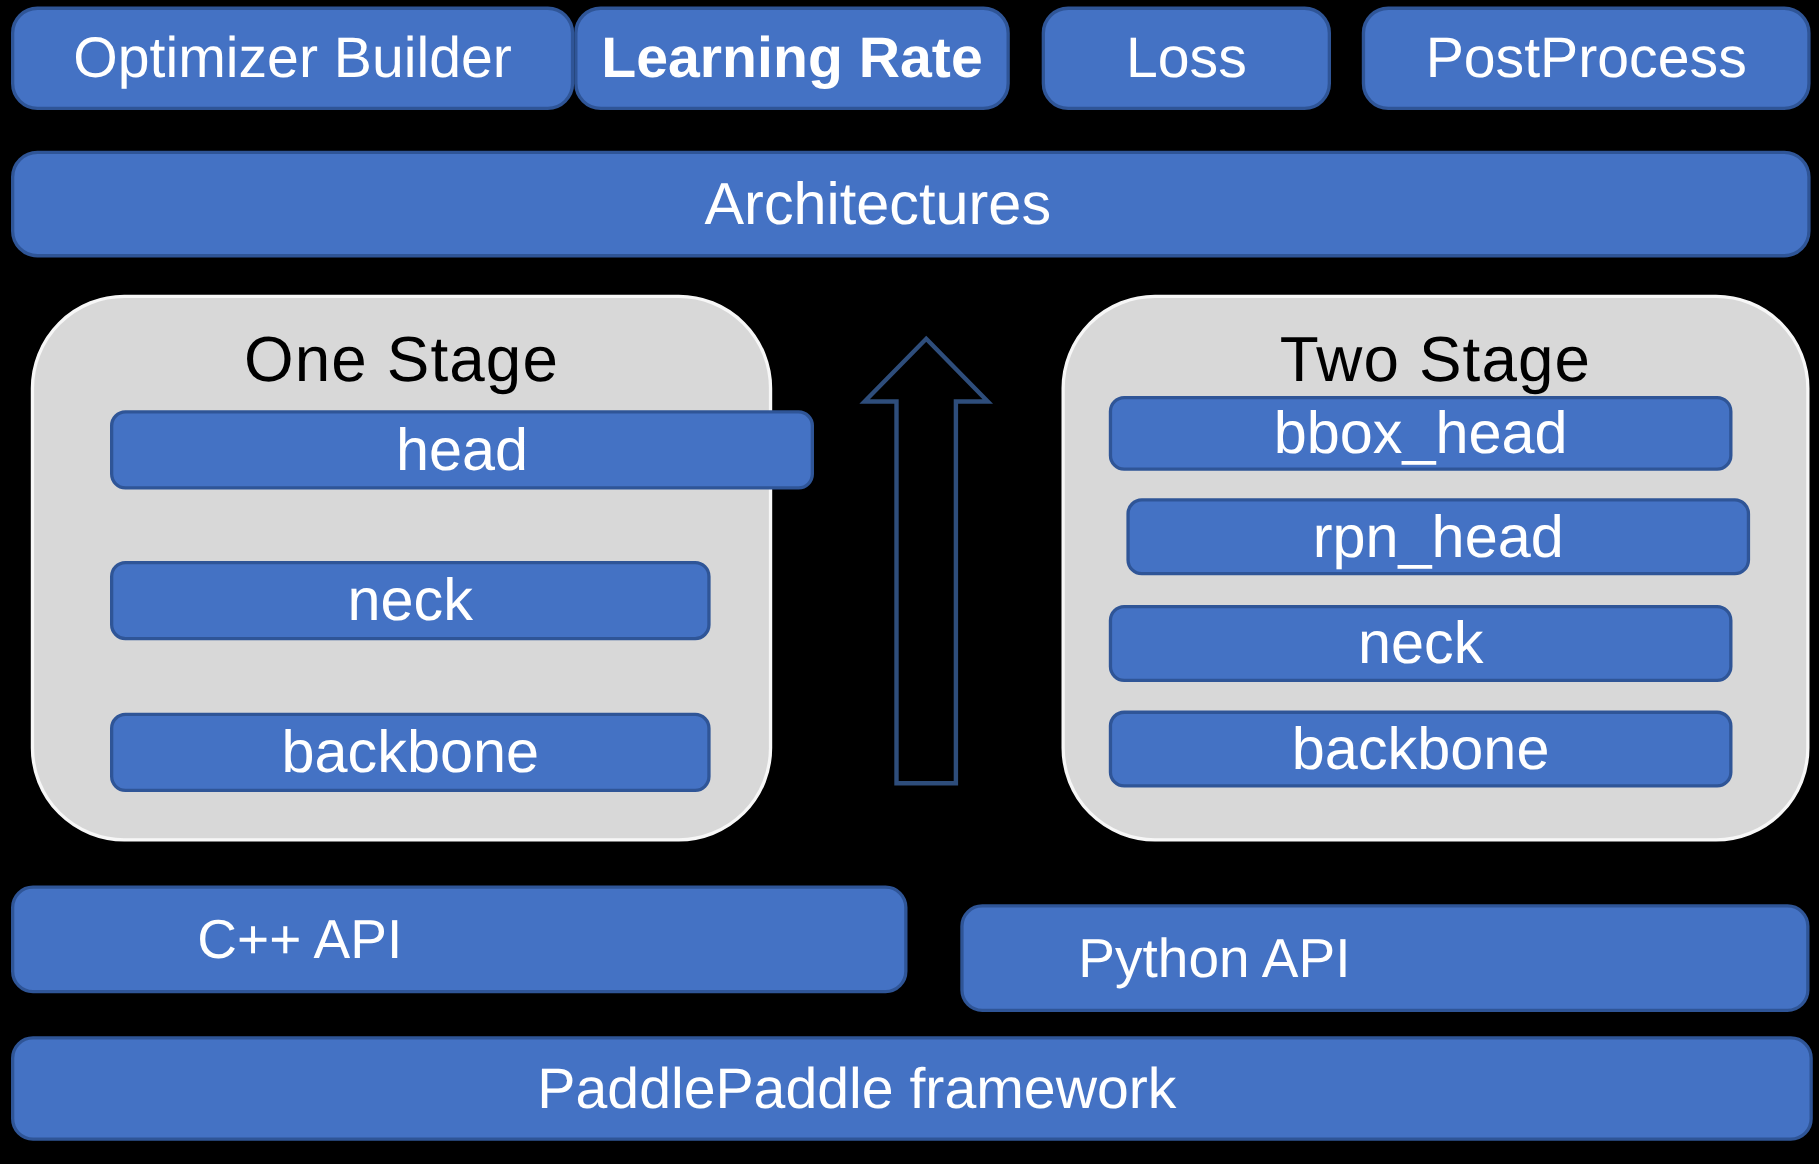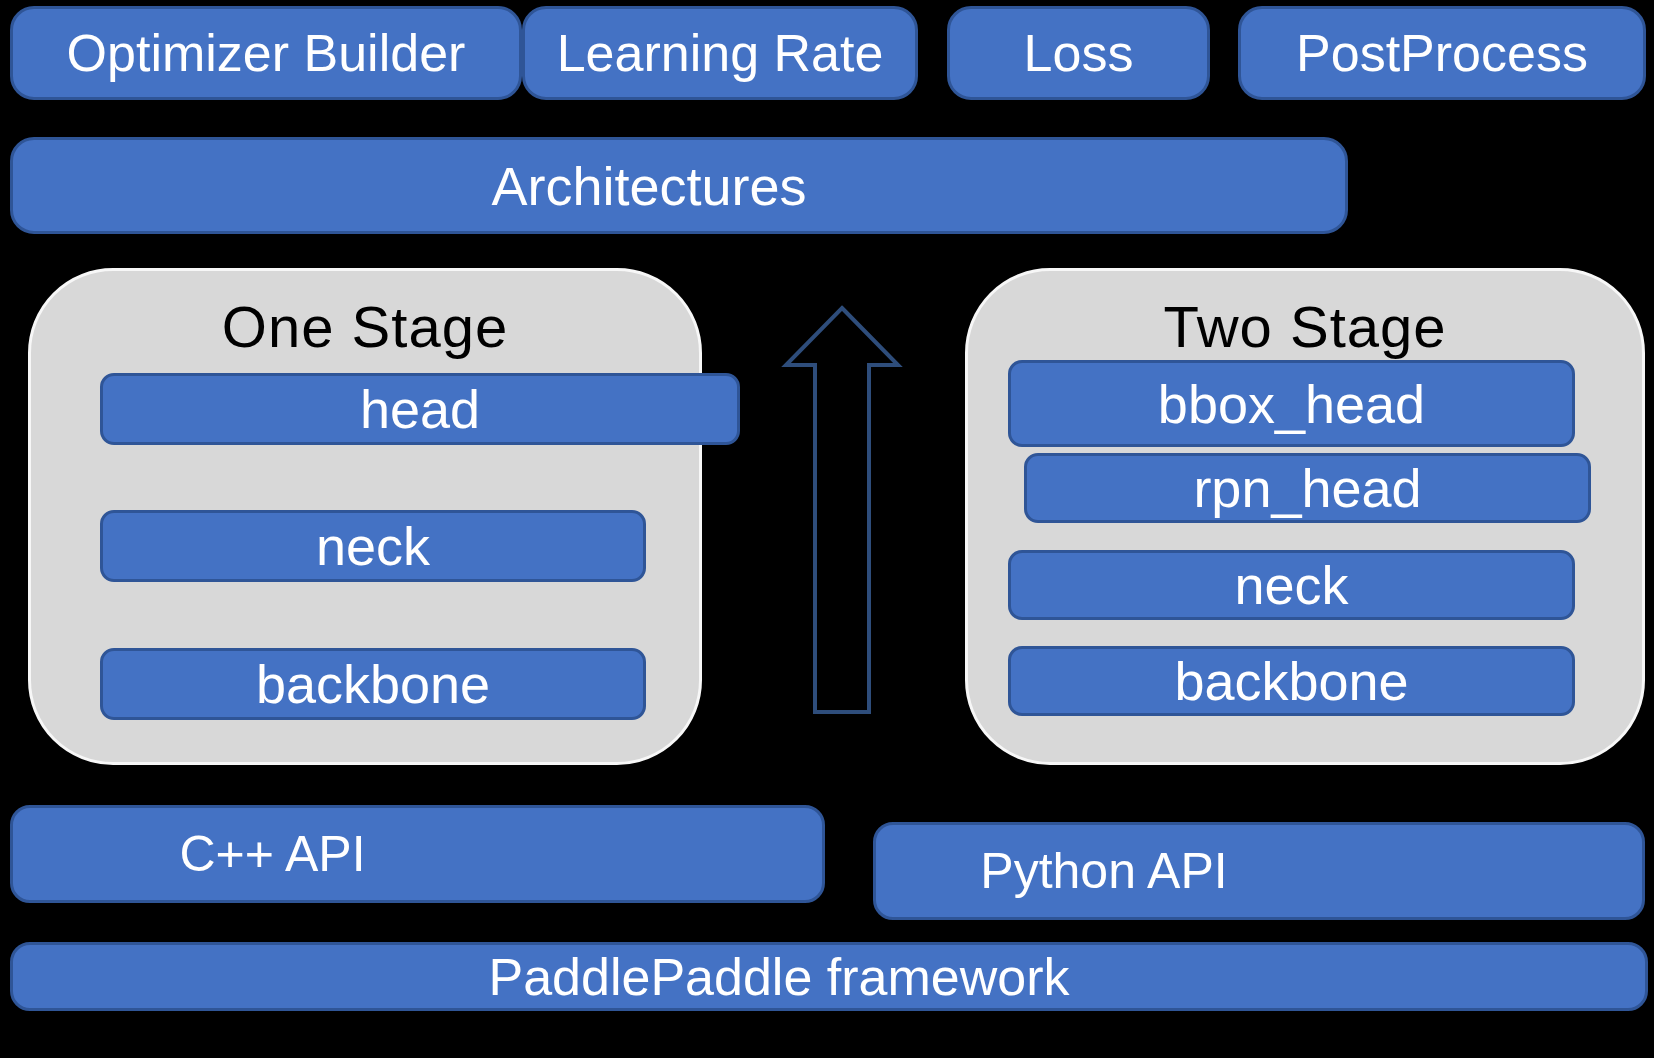--- a/index.html
+++ b/index.html
@@ -20,25 +20,25 @@
     display: flex;
     align-items: center;
     justify-content: center;
     color: #ffffff;
     font-size: 52px;
     font-weight: 400;
     white-space: nowrap;
   }
   
   #box-optimizer    { left: 10px;   top: 6px; width: 512px; height: 94px; }
-  #box-lr           { left: 522px;  top: 6px; width: 396px; height: 94px; }
+  #box-lr           { left: 522px;  top: 6px; width: 396px; height: 94px; font-weight: bold; }
   #box-loss         { left: 947px;  top: 6px; width: 263px; height: 94px; }
   #box-postprocess  { left: 1238px; top: 6px; width: 408px; height: 94px; }
   
-  #bar-architectures { left: 10px; top: 137px; width: 1338px; height: 97px;
+  #bar-architectures { left: 10px; top: 137px; width: 1636px; height: 97px;
                        font-size: 54px; padding-right: 60px; }
   
   .stage-panel {
     position: absolute;
     background: #d8d8d8;
     border: 3px solid #f7f7f7;
     border-radius: 85px;
     box-sizing: border-box;
   }
   #panel-one-stage { left: 28px;  top: 268px; width: 674px; height: 497px; }
@@ -63,33 +63,33 @@
     justify-content: center;
     color: #ffffff;
     font-size: 54px;
     font-weight: 400;
   }
   
   #onestage-head     { left: 69px; top: 102px; width: 640px; height: 72px; }
   #onestage-neck     { left: 69px; top: 239px; width: 546px; height: 72px; }
   #onestage-backbone { left: 69px; top: 377px; width: 546px; height: 72px; }
   
-  #twostage-bbox     { left: 40px; top: 89px;  width: 567px; height: 87px; }
+  #twostage-bbox     { left: 40px; top: 89px;  width: 567px; height: 68px; }
   #twostage-rpn      { left: 56px; top: 182px; width: 567px; height: 70px; }
   #twostage-neck     { left: 40px; top: 279px; width: 567px; height: 70px; }
   #twostage-backbone { left: 40px; top: 375px; width: 567px; height: 70px; }
   
   #arrow-up { position: absolute; left: 770px; top: 298px; width: 145px; height: 420px; }
   
   #bar-cpp     { left: 10px;  top: 805px; width: 815px; height: 98px;
                  border-radius: 20px; font-size: 50px; padding-right: 290px; }
   #bar-python  { left: 873px; top: 822px; width: 772px; height: 98px;
                  border-radius: 20px; font-size: 50px; padding-right: 310px; }
   
-  #bar-framework { left: 10px; top: 942px; width: 1638px; height: 69px;
+  #bar-framework { left: 10px; top: 942px; width: 1638px; height: 95px;
                    border-radius: 20px; font-size: 52px; padding-right: 100px; }
 </style>
 </head>
 <body>
 
 <div id="canvas">
 
   <div class="blue-box" id="box-optimizer">
     <span>Optimizer Builder</span>
   </div>

